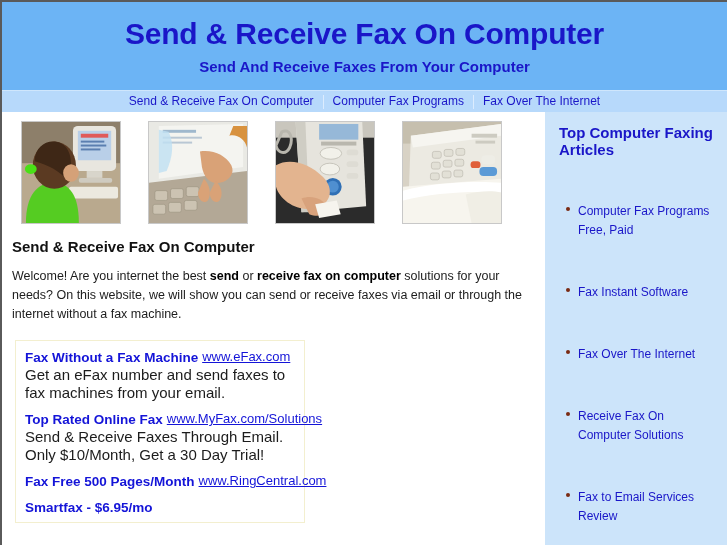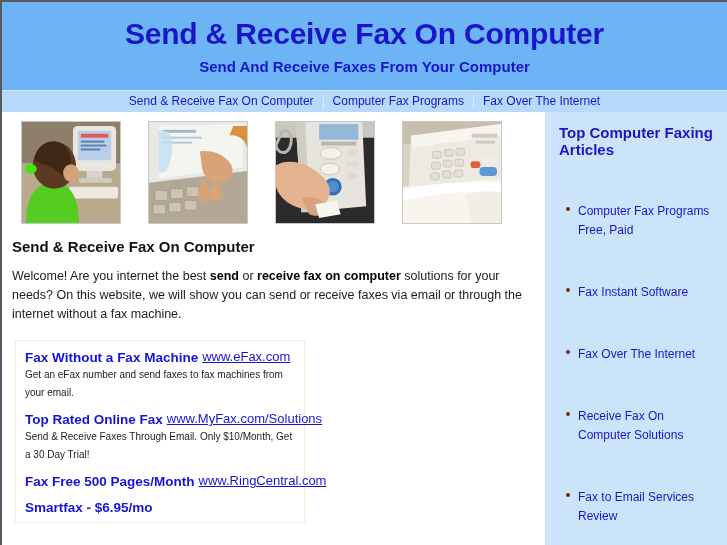--- a/index.html
+++ b/index.html
@@ -155,21 +155,21 @@
     font-size: 13px;
     color: #1414d8;
     text-decoration: underline;
     margin-left: 4px;
     cursor: pointer;
     position: relative;
     top: -1px;
   }
   .ad-desc {
     margin: 0;
-    font-size: 10px;
+    font-size: 15px;
     color: #1c1c1c;
     line-height: 18px;
   }
 
   
   .side-inner { padding: 12px 10px 0 14px; }
   .side-title {
     margin: 0 0 11px 0;
     font-size: 15px;
     font-weight: bold;

